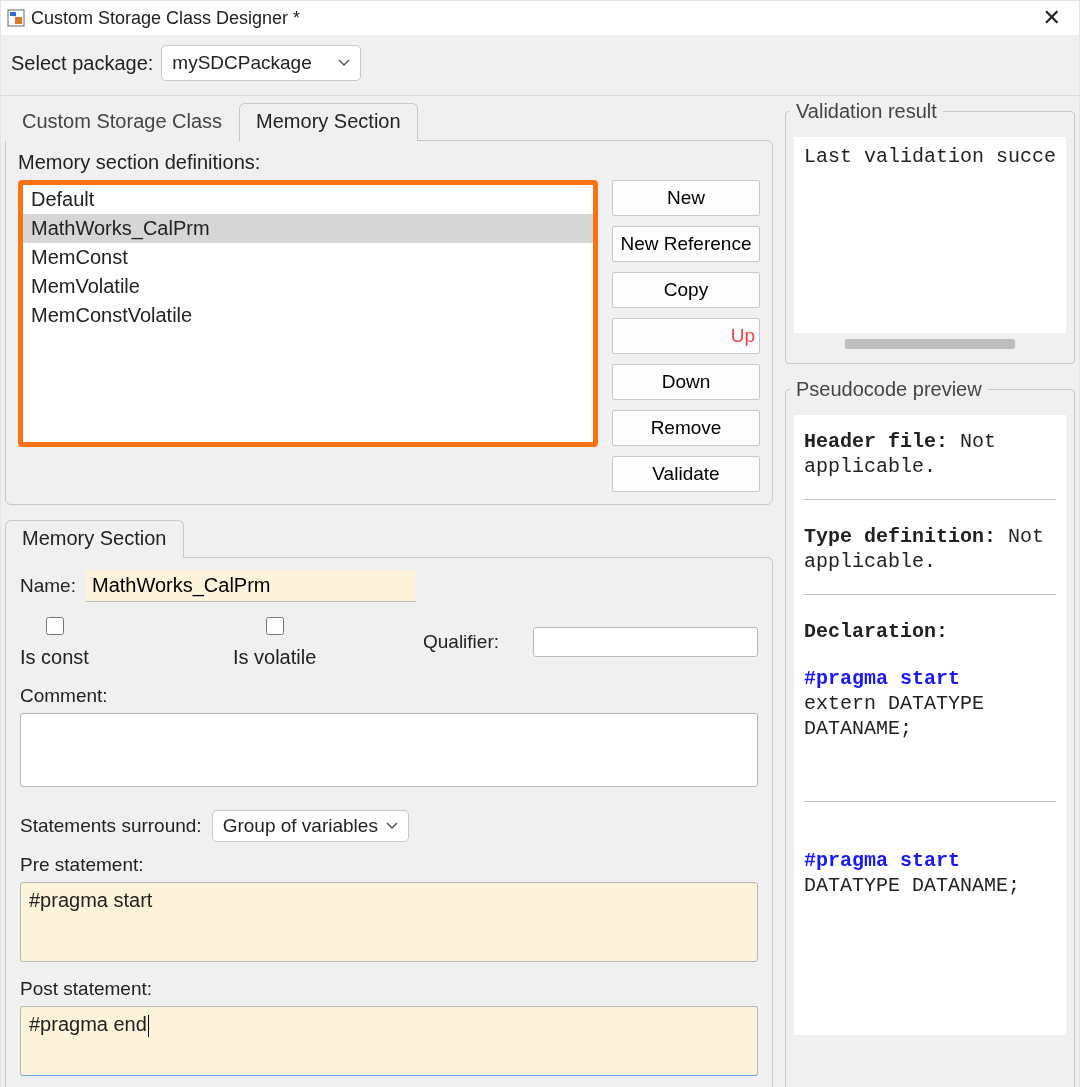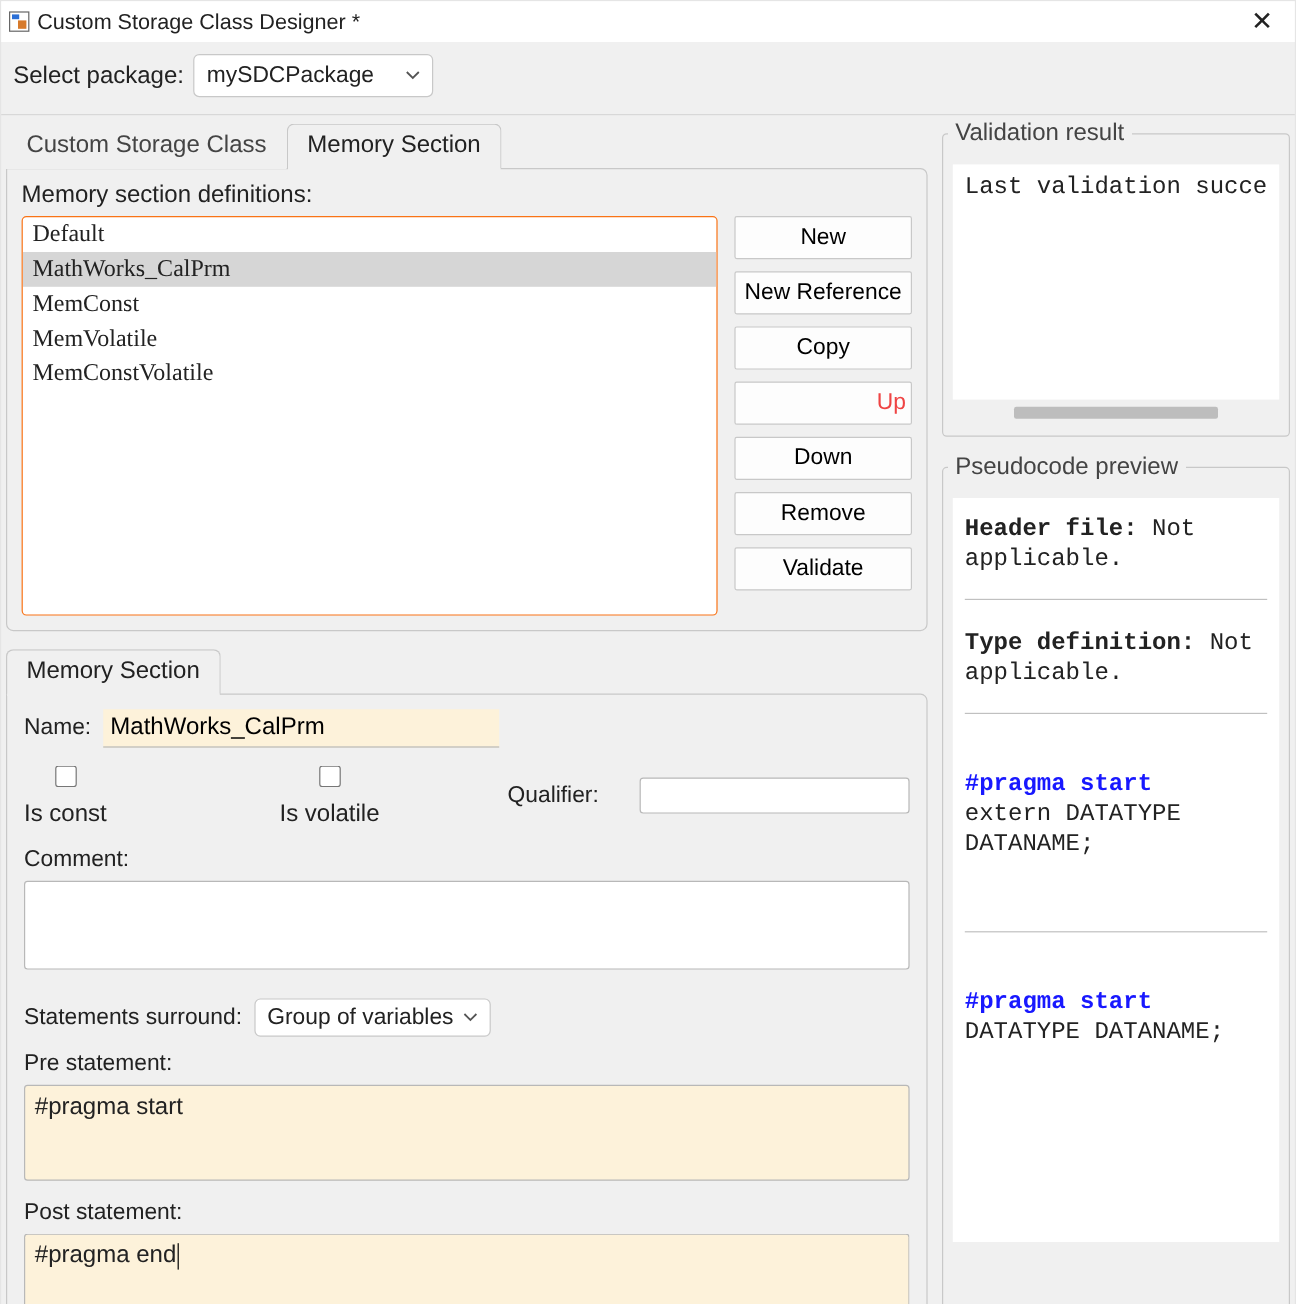--- a/index.html
+++ b/index.html
@@ -103,25 +103,24 @@
     border-radius: 0 6px 6px 6px;
     padding: 10px 12px 12px 12px;
     background: #f0f0f0;
   }
   .def-row {
     display: flex; gap: 14px;
   }
   .listbox {
     flex: 1;
     background: #fff;
-    border: 1px solid #f97316;
+    border: 5px solid #f97316;
     border-radius: 4px;
-    height: 333px;
+    height: 267px;
     overflow: hidden;
-    font-family: Liberation Serif, serif;
   }
   .listbox .item {
     padding: 3px 10px 3px 8px;
     font-size: 20px;
     cursor: default;
   }
   .listbox .item.selected {
     background: #d6d6d6;
   }
   .btncol {
@@ -370,20 +369,21 @@
           <div>
             <span class="b">Header file:</span>
             <span>Not applicable.</span>
           </div>
           <hr>
           <div>
             <span class="b">Type definition:</span>
             <span>Not applicable.</span>
           </div>
           <hr>
+          <div class="b">Declaration:</div>
           <div style="height:22px"></div>
           <div class="kw">#pragma start</div>
           <div>extern DATATYPE DATANAME;</div>
           <hr style="margin-top:60px">
           <div style="height:22px"></div>
           <div class="kw">#pragma start</div>
           <div>DATATYPE DATANAME;</div>
         </div>
       </fieldset>
 

